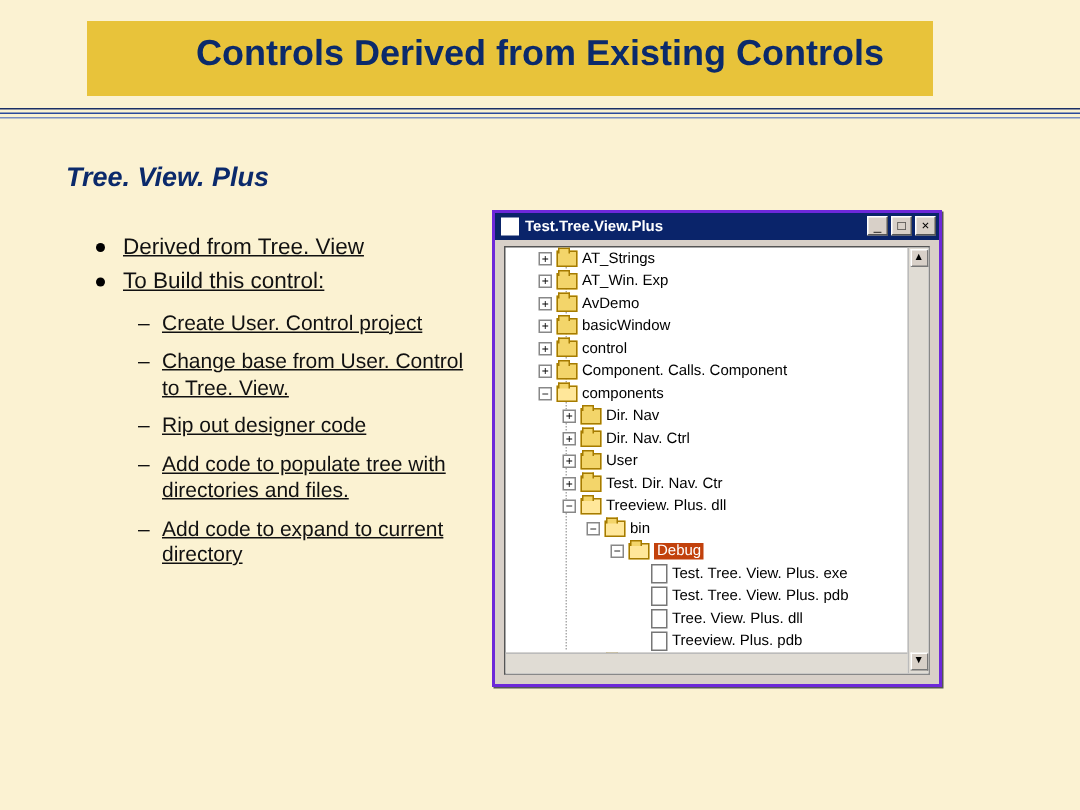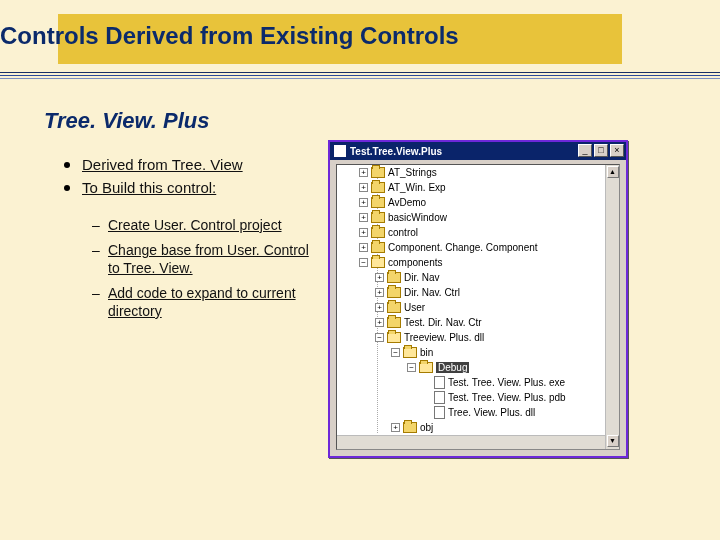--- a/index.html
+++ b/index.html
@@ -13,49 +13,50 @@
   }
   .title-bg {
     position: absolute;
     top: 14px; left: 58px;
     width: 564px; height: 50px;
     background: #e8c33a;
   }
   .title-text {
     position: absolute;
     top: 22px; left: 0; width: 720px;
+    text-align: center;
     font-size: 24px;
     font-weight: bold;
     color: #0b2a6b;
   }
   .rules {
     position: absolute;
     top: 72px; left: 0; width: 720px;
   }
   .rule { height: 1px; background: #2b4a9b; margin-bottom: 2px; }
   .rule.dark { background: #1a2f66; }
   .rule.light { background: #7a8ec2; }
   .subtitle {
     position: absolute;
     top: 108px; left: 44px;
-    font-size: 22px;
+    font-size: 18px;
     font-style: italic;
     font-weight: bold;
     color: #0b2a6b;
   }
   .body-col {
     position: absolute;
     top: 156px; left: 60px; width: 260px;
     font-size: 15px;
     color: #111;
   }
   .bullets { list-style: none; text-decoration: underline; }
   .bullets > li { position: relative; padding-left: 22px; margin-bottom: 4px; line-height: 1.25; }
   .bullets > li::before { content: ""; position: absolute; left: 4px; top: 6px; width: 6px; height: 6px; background: #000; border-radius: 50%; }
-  .sublist { list-style: none; margin-top: 19px; margin-left: 10px; font-size: 14px; }
+  .sublist { list-style: none; margin-top: 9px; margin-left: 10px; font-size: 14px; }
   .sublist > li { position: relative; padding-left: 16px; margin-bottom: 8px; line-height: 1.25; }
   .sublist > li::before { content: "–"; position: absolute; left: 0; top: 0; }
 
   
   .win {
     position: absolute;
     top: 140px; left: 328px;
     width: 300px; height: 318px;
     background: #d8d0c8;
     border: 2px solid #6d28d9;
@@ -122,21 +123,21 @@
   .folder {
     width:14px; height:11px; background:#f3d56a; border:1px solid #a57b00;
     margin-right:3px; flex-shrink:0; position:relative;
   }
   .folder::before { content:""; position:absolute; top:-3px; left:0; width:6px; height:3px; background:#f3d56a; border:1px solid #a57b00; border-bottom:none; }
   .folder.open { background:#ffe79a; }
   .file {
     width:11px; height:13px; background:#fff; border:1px solid #777; margin-right:3px; flex-shrink:0;
   }
   .lbl { white-space:nowrap; font-size:10px; color:#000; }
-  .lbl.sel { background:#404040; color:#fff; padding:0 2px; }
+  .lbl.sel { background:#c2410c; color:#fff; padding:0 2px; }
   
   .tree::before {
     content:""; position:absolute; top:2px; bottom:2px; left:40px;
     border-left:1px dotted #aaa;
   }
 </style>
 </head>
 <body>
 
 <div class="title-bg"></div>
@@ -151,20 +152,22 @@
 <div class="subtitle">Tree. View. Plus</div>
 
 <div class="body-col">
   <ul class="bullets">
     <li>Derived from Tree. View</li>
     <li>
       <span>To Build this control:</span>
       <ul class="sublist">
         <li>Create User. Control project</li>
         <li>Change base from User. Control to Tree. View.</li>
+        <li>Rip out designer code</li>
+        <li>Add code to populate tree with directories and files.</li>
         <li>Add code to expand to current directory</li>
       </ul>
     </li>
   </ul>
 </div>
 
 <div class="win">
   <div class="win-titlebar">
     <span class="icon-sq"></span>
     <span class="win-title">Test.Tree.View.Plus</span>
@@ -204,21 +207,21 @@
       <div class="node">
           <span class="indent" style="width:18px"></span>
           <span class="exp">+</span>
           <span class="folder"></span>
           <span class="lbl">control</span>
         </div>
       <div class="node">
           <span class="indent" style="width:18px"></span>
           <span class="exp">+</span>
           <span class="folder"></span>
-          <span class="lbl">Component. Change. Component</span>
+          <span class="lbl">Component. Calls. Component</span>
         </div>
       <div class="node">
           <span class="indent" style="width:18px"></span>
           <span class="exp">−</span>
           <span class="folder open"></span>
           <span class="lbl">components</span>
         </div>
       <div class="node">
           <span class="indent" style="width:34px"></span>
           <span class="exp">+</span>
@@ -271,20 +274,26 @@
           <span class="indent" style="width:82px"></span>
           <span class="noexp"></span>
           <span class="file"></span>
           <span class="lbl">Test. Tree. View. Plus. pdb</span>
         </div>
       <div class="node">
           <span class="indent" style="width:82px"></span>
           <span class="noexp"></span>
           <span class="file"></span>
           <span class="lbl">Tree. View. Plus. dll</span>
+        </div>
+      <div class="node">
+          <span class="indent" style="width:82px"></span>
+          <span class="noexp"></span>
+          <span class="file"></span>
+          <span class="lbl">Treeview. Plus. pdb</span>
         </div>
       <div class="node">
           <span class="indent" style="width:50px"></span>
           <span class="exp">+</span>
           <span class="folder"></span>
           <span class="lbl">obj</span>
         </div>
       <div class="node">
           <span class="noexp"></span>
           <span class="file"></span>

